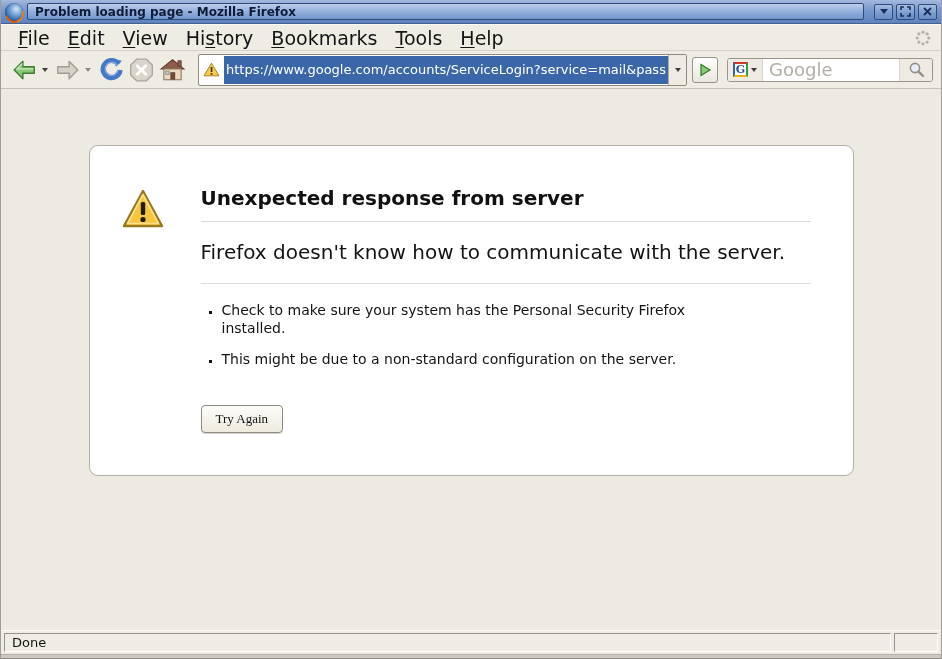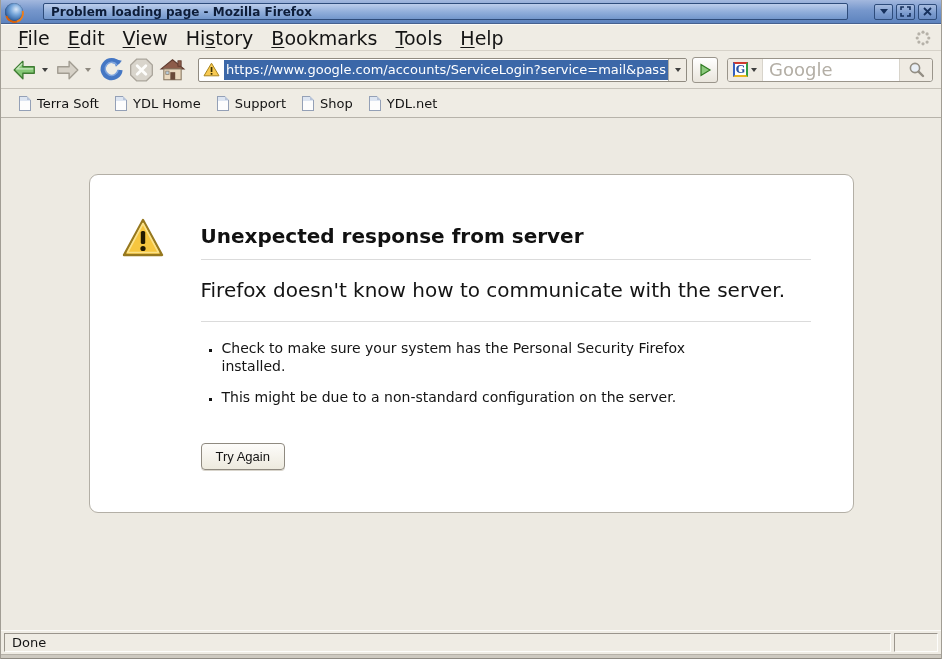--- a/index.html
+++ b/index.html
@@ -11,21 +11,21 @@
   .window{
     width:942px;height:659px;box-sizing:border-box;
     display:flex;flex-direction:column;
     background:#edeae2;
     border-left:1px solid #a19d94;border-right:1px solid #a19d94;
   }
   
   .titlebar{
     height:23px;flex:0 0 23px;
     background:linear-gradient(#a3b8de 0%,#7697cc 45%,#5d83be 100%);
-    display:flex;align-items:center;gap:20px;padding:0 4px;
+    display:flex;align-items:center;gap:4px;padding:0 4px;
     border-bottom:1px solid #46618f;
   }
   .ff-icon{width:18px;height:18px;border-radius:50%;position:relative;flex:0 0 18px;
     background:radial-gradient(circle at 62% 35%, #d8e6f7 0%, #74a5da 35%, #31619f 72%, #1d3f70 100%);
     box-shadow:inset 0 0 1px #12294a;}
   .ff-icon::after{content:"";position:absolute;left:0;top:1px;width:15px;height:15px;border-radius:50%;
     border:2px solid transparent;border-top-color:#ef7d17;border-right-color:#d95f07;
     transform:rotate(118deg);}
   .title-capsule{
     flex:1;height:15px;border:1px solid #2e4c7b;border-radius:2px;
@@ -50,21 +50,21 @@
   .navbar{
     height:37px;flex:0 0 37px;background:#efece4;
     border-bottom:1px solid #c6c2b9;
     display:flex;align-items:center;padding:0 8px;
   }
   .nav-btn{height:30px;display:flex;align-items:center;justify-content:center;padding:0 2px;}
   .drop-arrow{width:0;height:0;border-left:3px solid transparent;border-right:3px solid transparent;
     border-top:4px solid #3f3f3f;margin:0 4px 0 2px;}
   .drop-arrow.dim{border-top-color:#8f8a80;}
   .urlbar{
-    flex:1;height:24px;box-sizing:border-box;margin-left:10px;
+    flex:1;height:32px;box-sizing:border-box;margin-left:10px;
     background:#fff;border:1px solid #908b81;border-radius:2px;
     display:flex;align-items:center;overflow:hidden;
   }
   .url-warning{padding:0 4px;display:flex;align-items:center;}
   .url-text{
     flex:1;align-self:stretch;display:flex;align-items:center;
     background:#3b67a8;color:#fff;font-size:13px;
     white-space:nowrap;overflow:hidden;padding:0 2px;margin:1px 0;
   }
   .url-drop{flex:0 0 17px;align-self:stretch;background:#efebe3;border-left:1px solid #b1ada3;
@@ -101,29 +101,29 @@
   .page-icon::after{content:"";position:absolute;right:-1px;top:-1px;
     border-left:4px solid #b7c3d8;border-top:4px solid #efece4;}
   
   .content{flex:1 1 auto;background:#edeae2;position:relative;overflow:hidden;}
   .card{
     width:765px;box-sizing:border-box;margin:56px auto 0;
     background:#fff;border:1px solid #b3afa6;border-radius:9px;
     position:relative;padding-bottom:42px;
   }
   .alert-big{position:absolute;left:31px;top:42px;}
-  .card-body{margin:9px 42px 0 111px;padding-top:40px;color:#141414;}
+  .card-body{margin:0 42px 0 111px;padding-top:40px;color:#141414;}
   .err-title{font-size:20px;font-weight:bold;margin:0;padding-bottom:11px;
     border-bottom:1px solid #dbdbdb;color:#111;}
   .err-desc{font-size:20px;margin:18px 0 0;padding-bottom:19px;border-bottom:1px solid #dbdbdb;}
   .err-list{margin:18px 0 0;padding-left:21px;font-size:14px;list-style:square;}
   .err-list li{margin-bottom:13px;max-width:530px;line-height:1.28;}
   .err-list li::marker{color:#141414;font-size:11px;}
   .try-btn{
-    margin-top:23px;font-family:Liberation Sans, sans-serif;
+    margin-top:23px;font-family:Liberation Serif, serif;
     font-size:13px;color:#141414;padding:5px 14px;
     border:1px solid #8f8a80;border-radius:4px;
     background:linear-gradient(#fdfcfa,#edeade);
     box-shadow:0 1px 0 #d8d4cb;
   }
   
   .statusbar{
     height:24px;flex:0 0 24px;background:#efece4;border-top:1px solid #fbfaf7;
     display:flex;align-items:stretch;gap:3px;padding:2px 3px;box-sizing:border-box;
   }
@@ -248,42 +248,20 @@
       <input class="search-input" type="text" placeholder="Google" style="">
       <span class="mag-btn">
         <svg width="17" height="17" viewBox="0 0 17 17">
           <circle cx="7" cy="7" r="4.6" fill="#e9eff6" stroke="#938e84" stroke-width="1.6"></circle>
           <line x1="10.6" y1="10.6" x2="15" y2="15" stroke="#938e84" stroke-width="2.4" stroke-linecap="round"></line>
         </svg>
       </span>
     </div>
   </div>
 
-  <div class="bookmarksbar">
-    <div class="bm-item">
-      <span class="page-icon"></span>
-      <span>Terra Soft</span>
-    </div>
-    <div class="bm-item">
-      <span class="page-icon"></span>
-      <span>YDL Home</span>
-    </div>
-    <div class="bm-item">
-      <span class="page-icon"></span>
-      <span>Support</span>
-    </div>
-    <div class="bm-item">
-      <span class="page-icon"></span>
-      <span>Shop</span>
-    </div>
-    <div class="bm-item">
-      <span class="page-icon"></span>
-      <span>YDL.net</span>
-    </div>
-  </div>
 
   <div class="content">
     <div class="card">
       <div class="alert-big">
         <svg width="44" height="42" viewBox="0 0 44 42">
           <path d="M22 3 L41 38 L3 38 Z" fill="#f6c63f" stroke="#96781f" stroke-width="2.4" stroke-linejoin="round"></path>
           <path d="M22 6.5 L37.5 35.5 L6.5 35.5 Z" fill="none" stroke="#fbe28a" stroke-width="1.6" stroke-linejoin="round"></path>
           <rect x="19.8" y="14" width="4.4" height="13" rx="1.6" fill="#231a00"></rect>
           <circle cx="22" cy="31.5" r="2.6" fill="#231a00"></circle>
         </svg>

